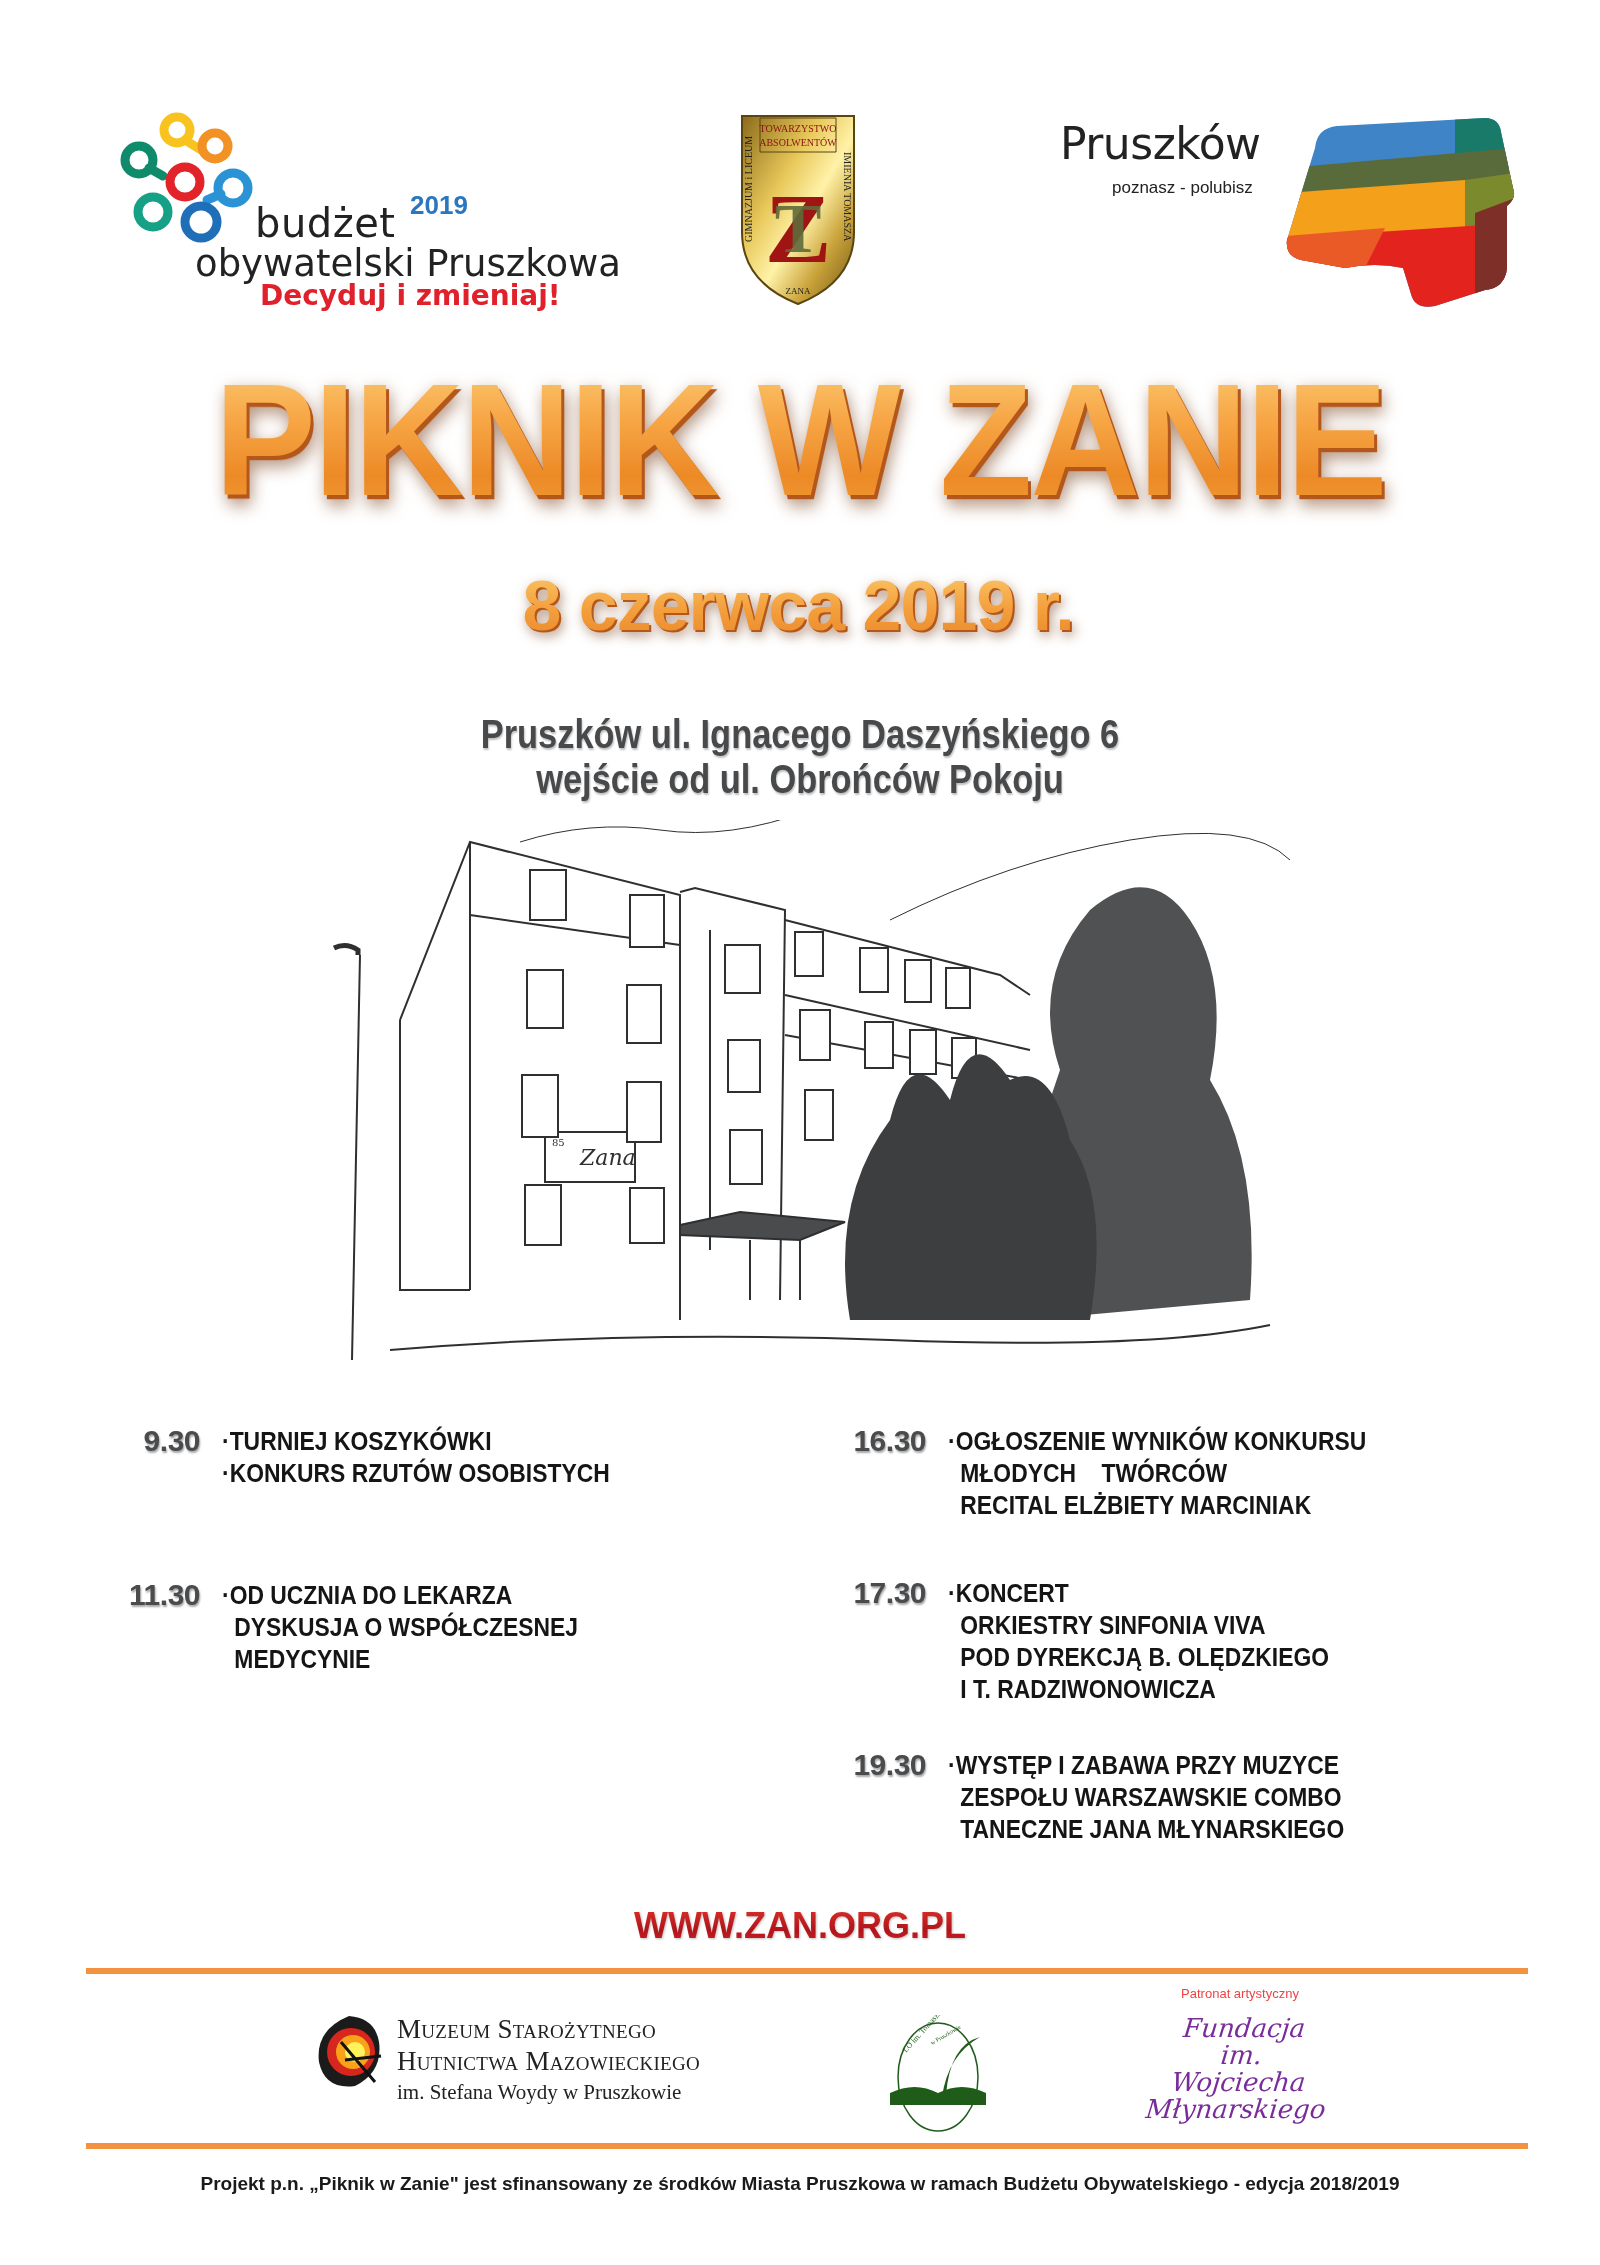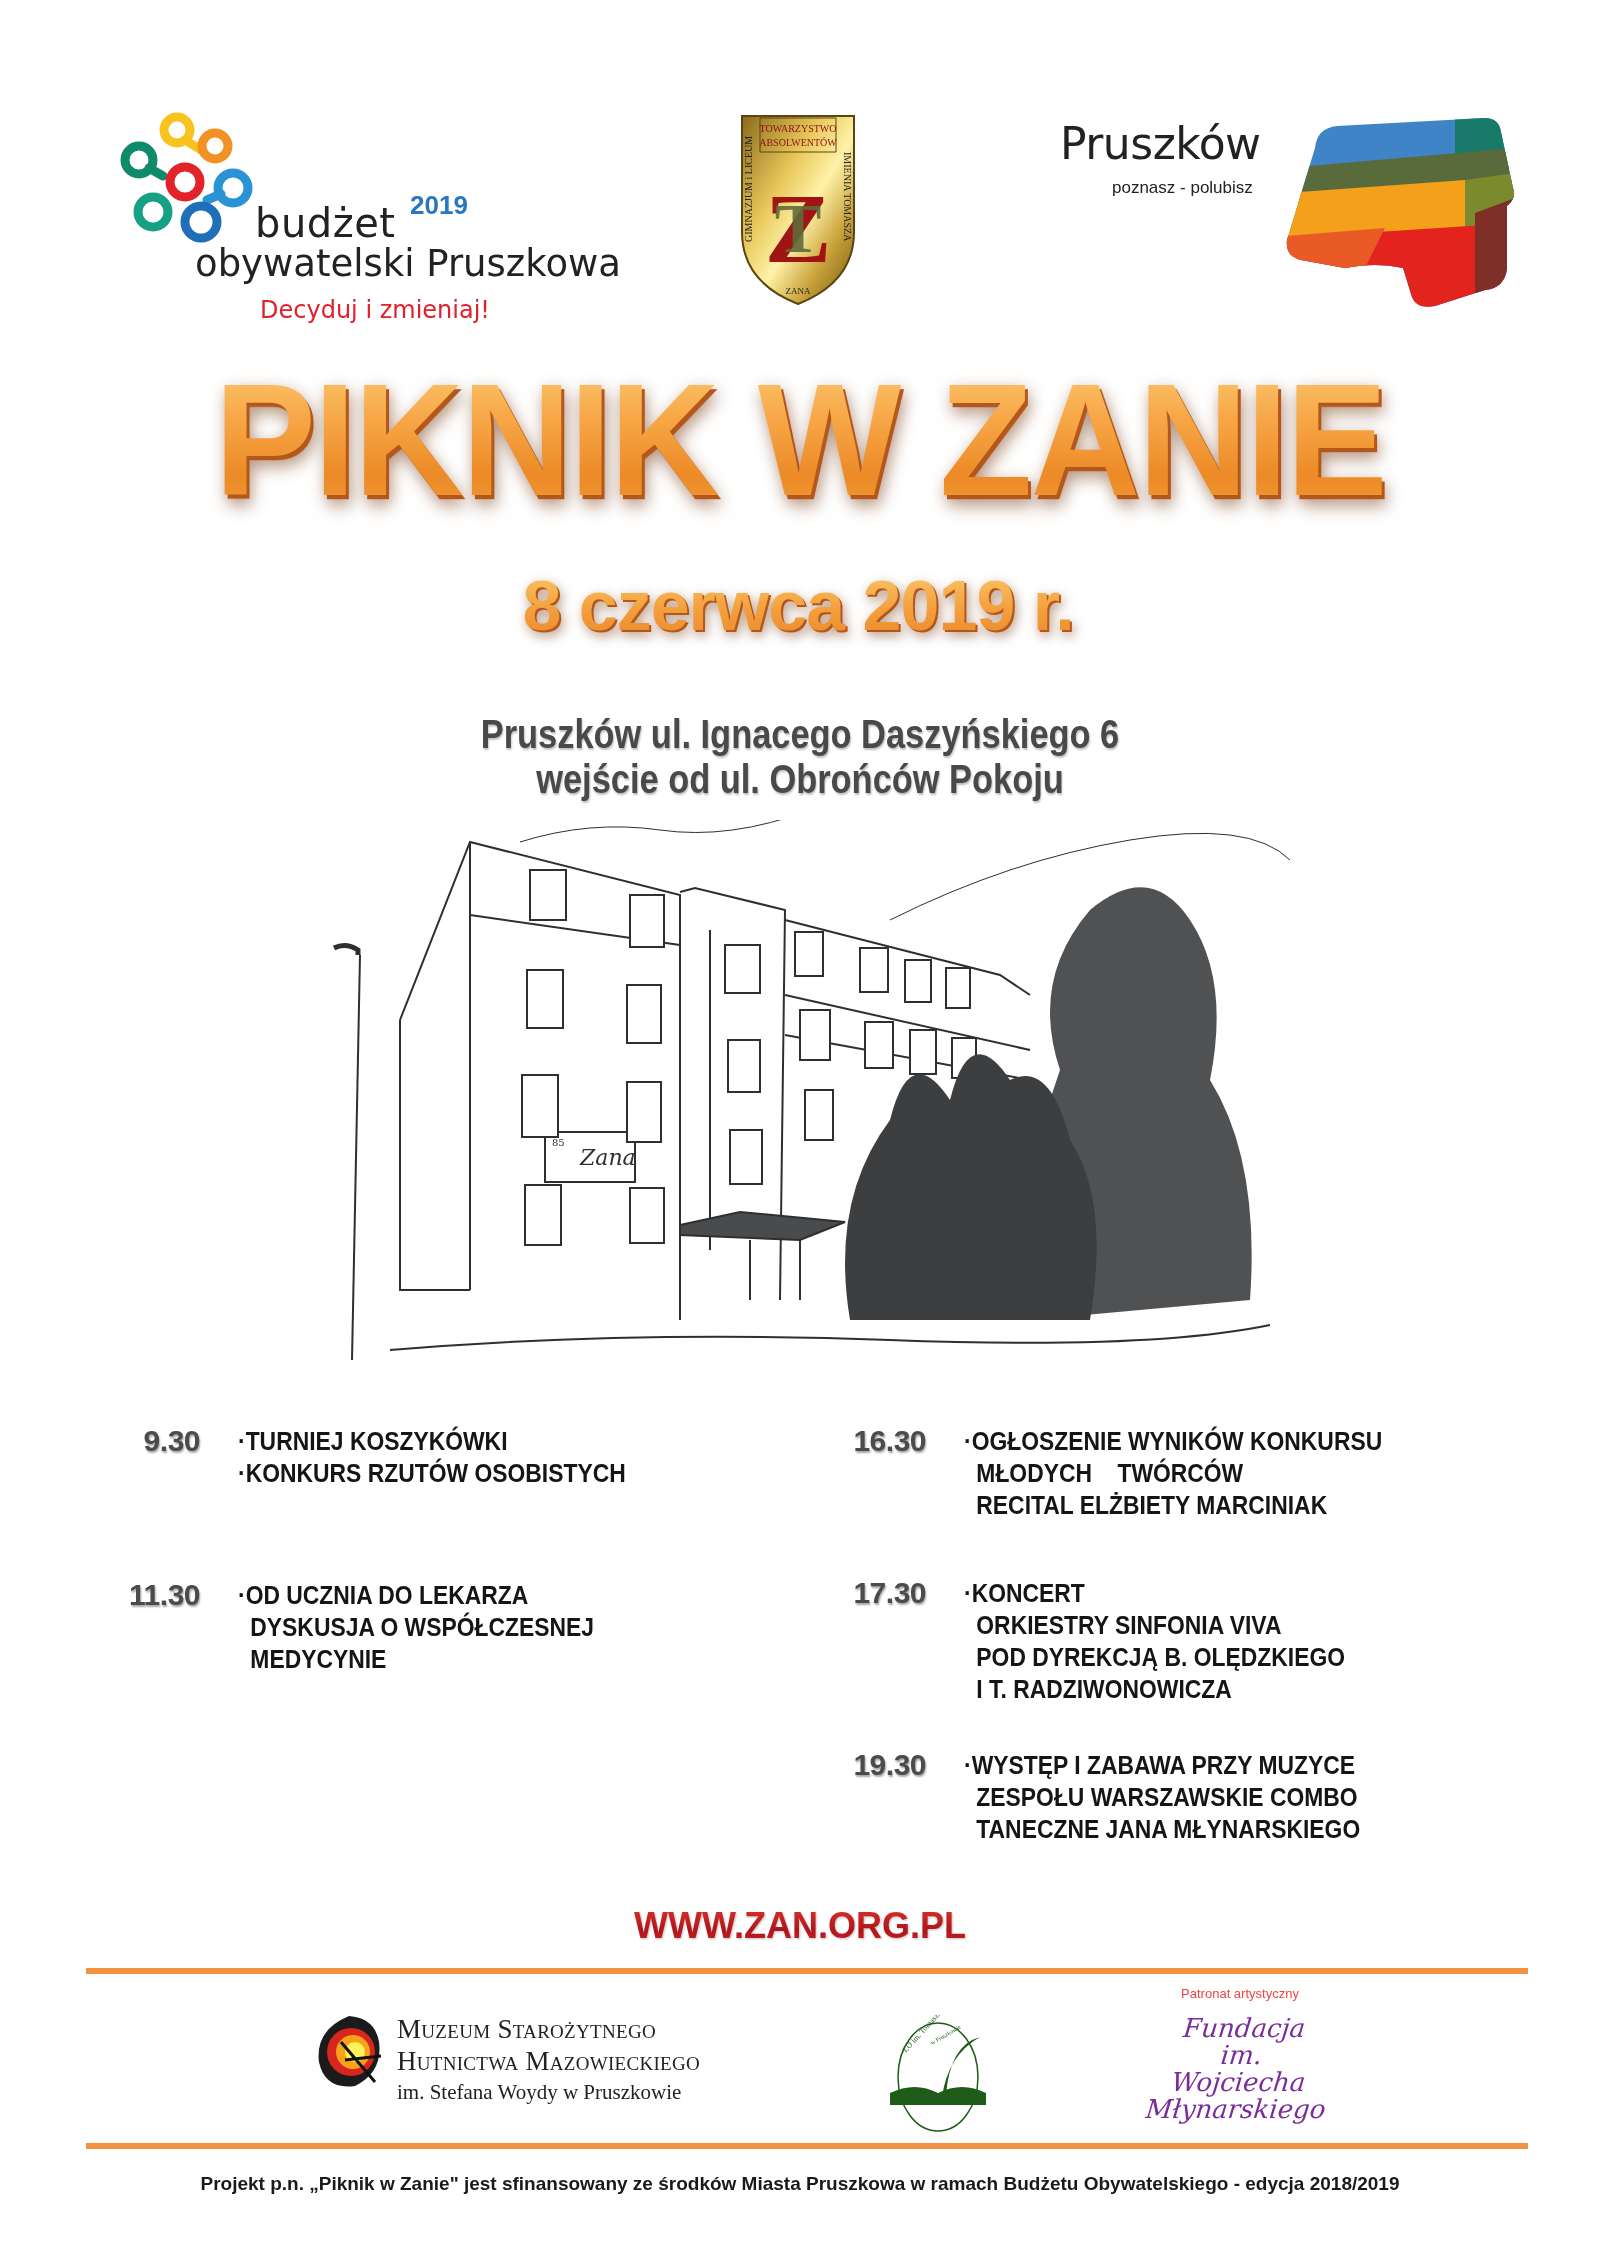--- a/index.html
+++ b/index.html
@@ -5,21 +5,21 @@
   * { box-sizing: border-box; margin: 0; padding: 0; }
   html, body { width: 1600px; height: 2265px; background: #ffffff; overflow: hidden; }
   body { position: relative; font-family: "Liberation Sans", sans-serif; color: #1a1a1a; }
 
   
   .logo-bo { position: absolute; left: 115px; top: 110px; width: 480px; height: 200px; }
   .bo-rings { position: absolute; left: 0; top: 0; width: 150px; height: 140px; }
   .bo-word1 { position: absolute; left: 140px; top: 90px; font-family: "DejaVu Sans", sans-serif; font-size: 40px; color: #222; letter-spacing: 0.5px; }
   .bo-year { position: absolute; left: 263px; top: 80px; font-family: "Liberation Sans", sans-serif; font-weight: bold; font-size: 26px; color: #2a77c0; margin-left: 32px; }
   .bo-word2 { position: absolute; left: 80px; top: 132px; font-family: "DejaVu Sans", sans-serif; font-size: 37px; color: #222; white-space: nowrap; }
-  .bo-tag { position: absolute; left: 145px; top: 186px; font-family: "DejaVu Sans", sans-serif; font-size: 24px; color: #e0202a; white-space: nowrap; }
+  .bo-tag { position: absolute; left: 145px; top: 169px; font-family: "DejaVu Sans", sans-serif; font-size: 28px; color: #e0202a; white-space: nowrap; font-weight: bold; }
 
   .logo-crest { position: absolute; left: 738px; top: 112px; width: 120px; height: 195px; }
 
   .logo-pruszkow { position: absolute; left: 1060px; top: 118px; width: 480px; height: 200px; }
   .pr-name { position: absolute; left: 0; top: 0; font-family: "DejaVu Sans", sans-serif; font-size: 44px; color: #222; letter-spacing: -0.5px; }
   .pr-tag { position: absolute; left: 52px; top: 60px; font-family: Liberation Sans, sans-serif; font-size: 17px; color: #222; }
   .pr-shape { position: absolute; left: 225px; top: 0; width: 230px; height: 190px; }
 
   
   .title {
@@ -44,21 +44,21 @@
     font-family: "Liberation Sans Narrow", "Liberation Sans", sans-serif; font-weight: bold; font-size: 40px; line-height: 45px; color: #48494b;
     transform: scaleX(0.86); transform-origin: center; text-shadow: 1px 2px 2px rgba(0,0,0,0.25); }
 
   
   .drawing { position: absolute; left: 330px; top: 820px; width: 960px; height: 560px; }
 
   
   .sched-col { position: absolute; top: 1425px; }
   .sched-left { left: 100px; width: 680px; }
   .sched-right { left: 820px; width: 720px; }
-  .slot { display: flex; align-items: flex-start; gap: 16px; }
+  .slot { display: flex; align-items: flex-start; }
   .slot .time { width: 122px; text-align: right; padding-right: 22px; font-weight: bold; font-size: 30px; line-height: 32px; color: #4a4b4d;
     text-shadow: 1px 2px 2px rgba(0,0,0,0.35); letter-spacing: -0.5px; }
   .sched-right .slot .time { width: 128px; }
   .slot .items { flex: 1; }
   .line { font-weight: bold; font-size: 26px; line-height: 32px; color: #151515; white-space: pre; transform: scaleX(0.88); transform-origin: left; }
   .line.bullet::before { content: "\00B7 "; }
   .line.cont { padding-left: 14px; }
 
   
   .url { position: absolute; left: 0; top: 1905px; width: 1600px; text-align: center; font-family: "Liberation Sans", sans-serif; font-weight: bold; font-size: 36px; letter-spacing: 0px;

